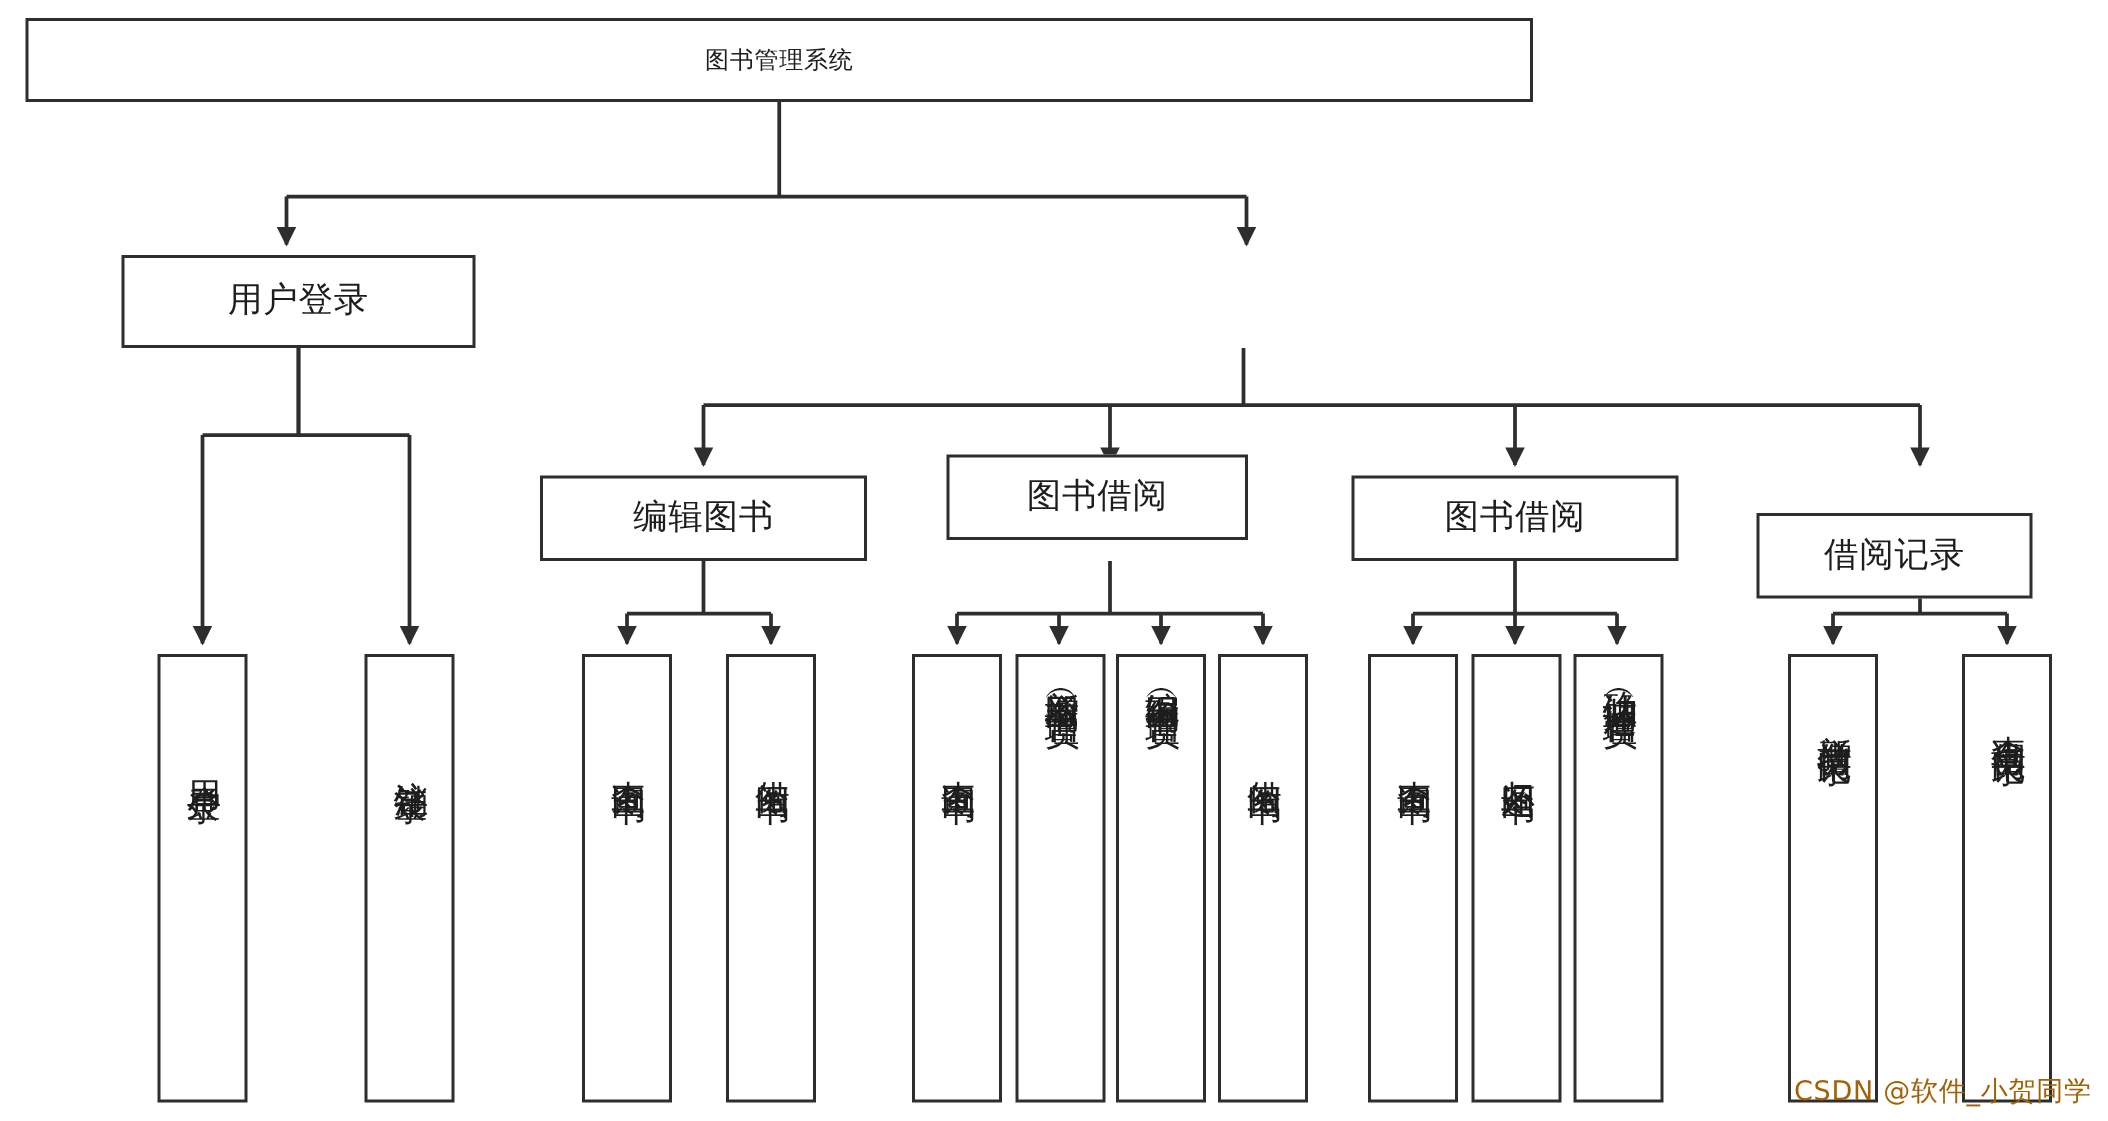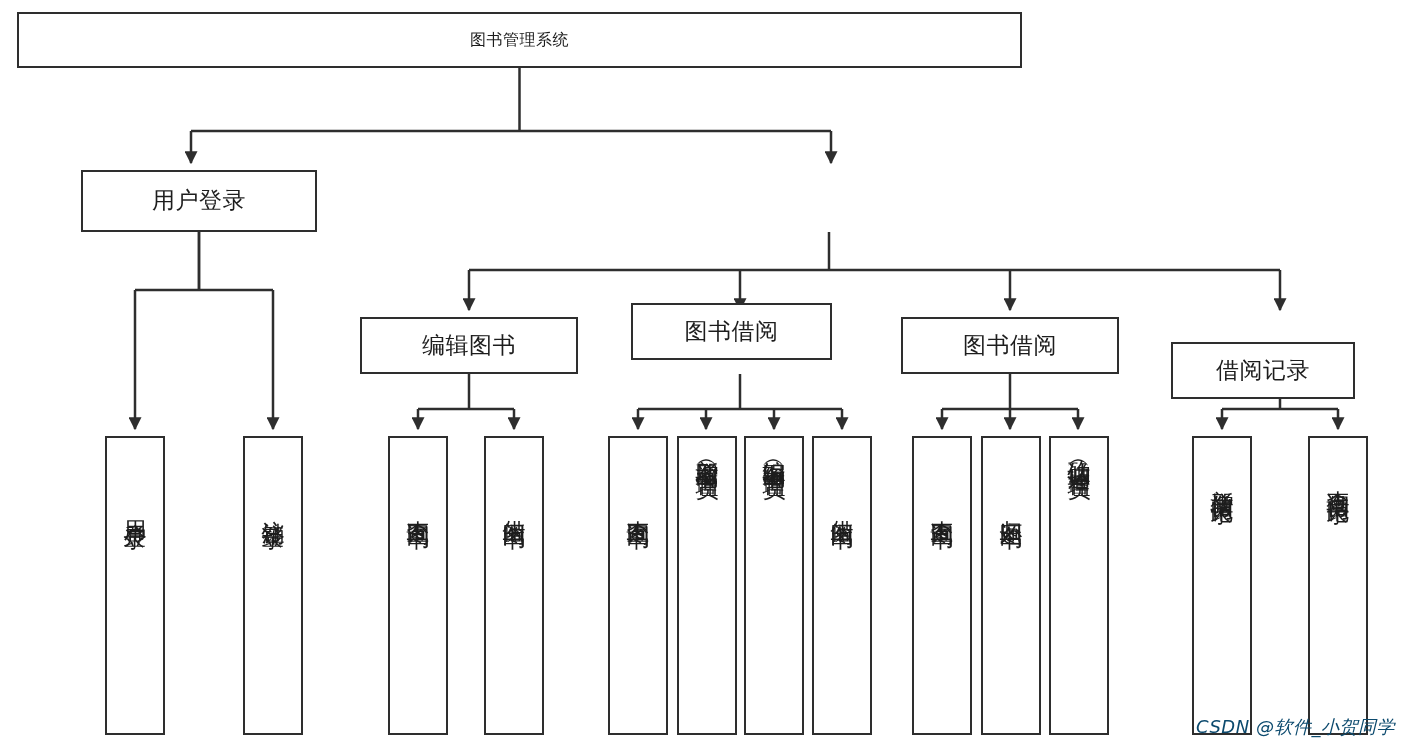--- a/index.html
+++ b/index.html
@@ -58,26 +58,25 @@
     text-orientation: upright;
     font-size: 23px;
     letter-spacing: 2.5px;
     line-height: 1;
   }
   .watermark {
     position: absolute;
     left: 1196px;
     top: 715px;
     font-size: 18px;
-    color: #0c4a6e;
+    color: #a16207;
     letter-spacing: 0.5px;
     white-space: nowrap;
     z-index: 3;
     font-family: "DejaVu Sans", "Liberation Sans", sans-serif;
-    font-style: italic;
   }
 </style>
 </head>
 <body>
 
 <div id="canvas">
 
   <svg id="edges" viewBox="0 0 1405 747" xmlns="http://www.w3.org/2000/svg">
     <defs>
       <marker id="arrow" viewBox="0 0 10 10" refX="9" refY="5" markerWidth="5.2" markerHeight="5.2" orient="auto-start-reverse">

